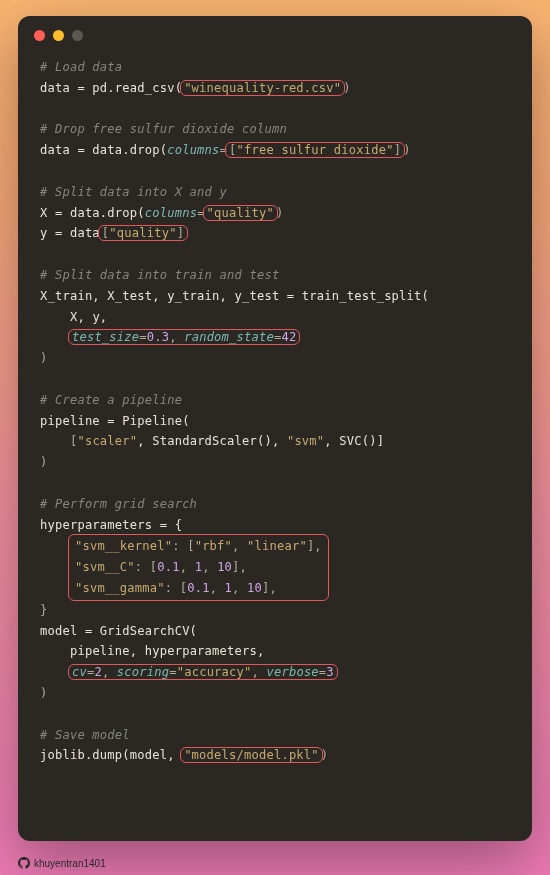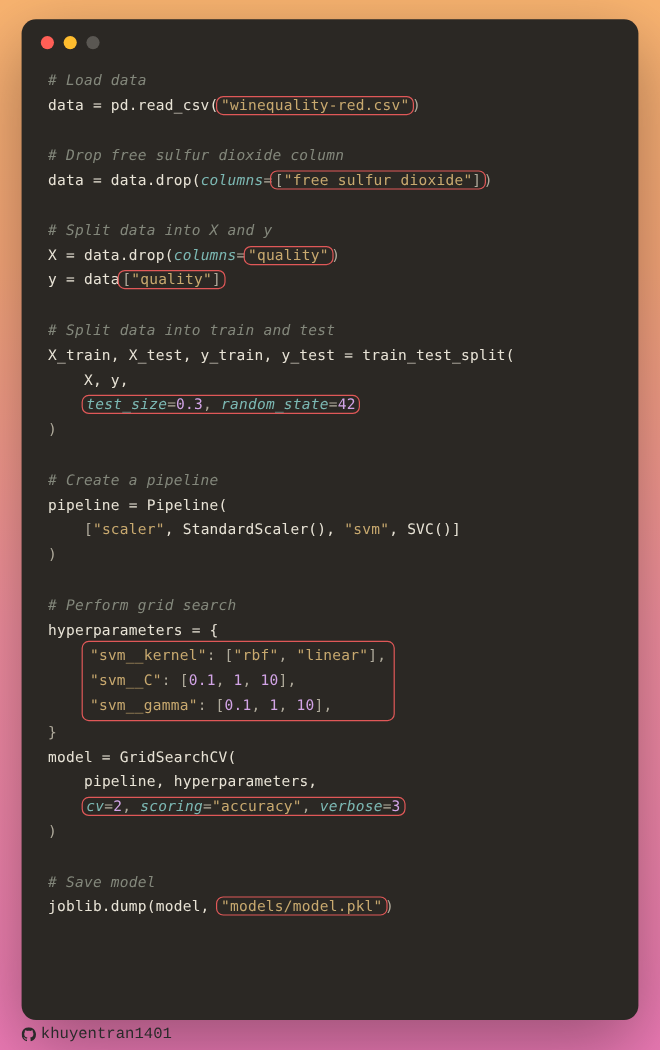--- a/index.html
+++ b/index.html
@@ -61,24 +61,24 @@
     display: inline;
   }
   .hl.block {
     display: inline-block;
     padding: 1px 6px 1px 6px;
   }
   .footer {
     display: flex;
     align-items: center;
     gap: 4px;
-    padding-top: 4px;
-    font-size: 13px;
+    padding-top: 16px;
+    font-size: 10px;
     color: #2a2a2a;
-    font-family: Liberation Mono, monospace;
+    font-family: Liberation Sans, sans-serif;
   }
   .gh-icon { width: 12px; height: 12px; }
 </style>
 </head>
 <body>
 
 <div class="window">
   <div class="titlebar">
     <div class="dot red"></div>
     <div class="dot yellow"></div>

